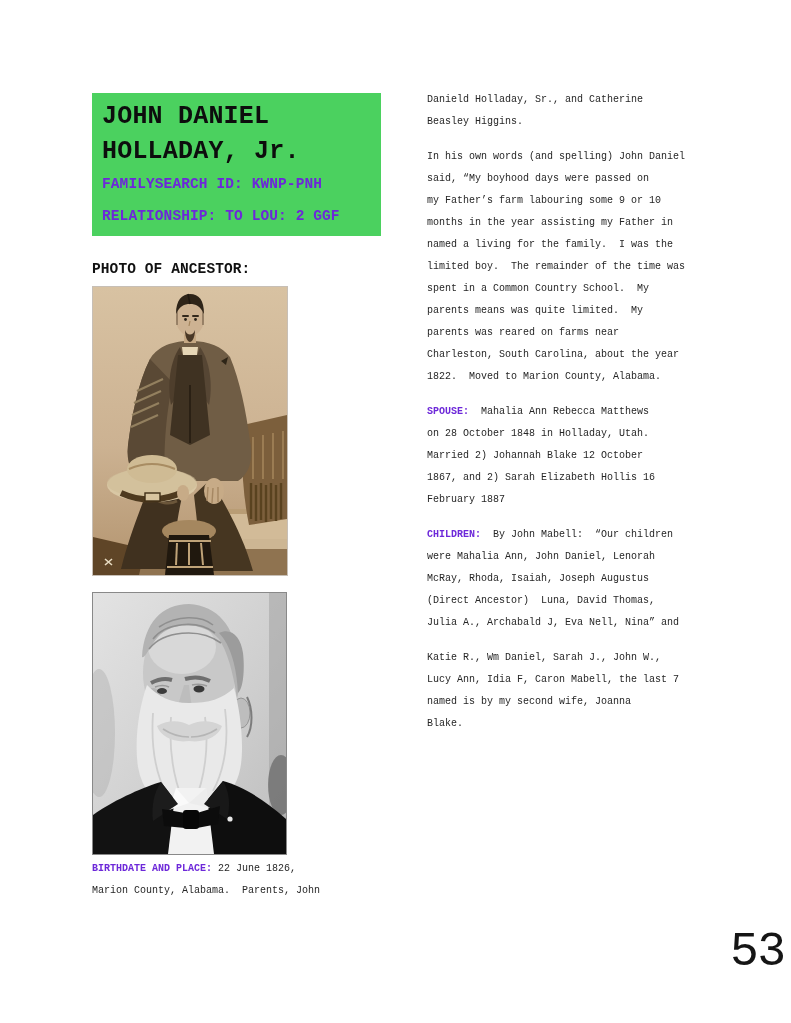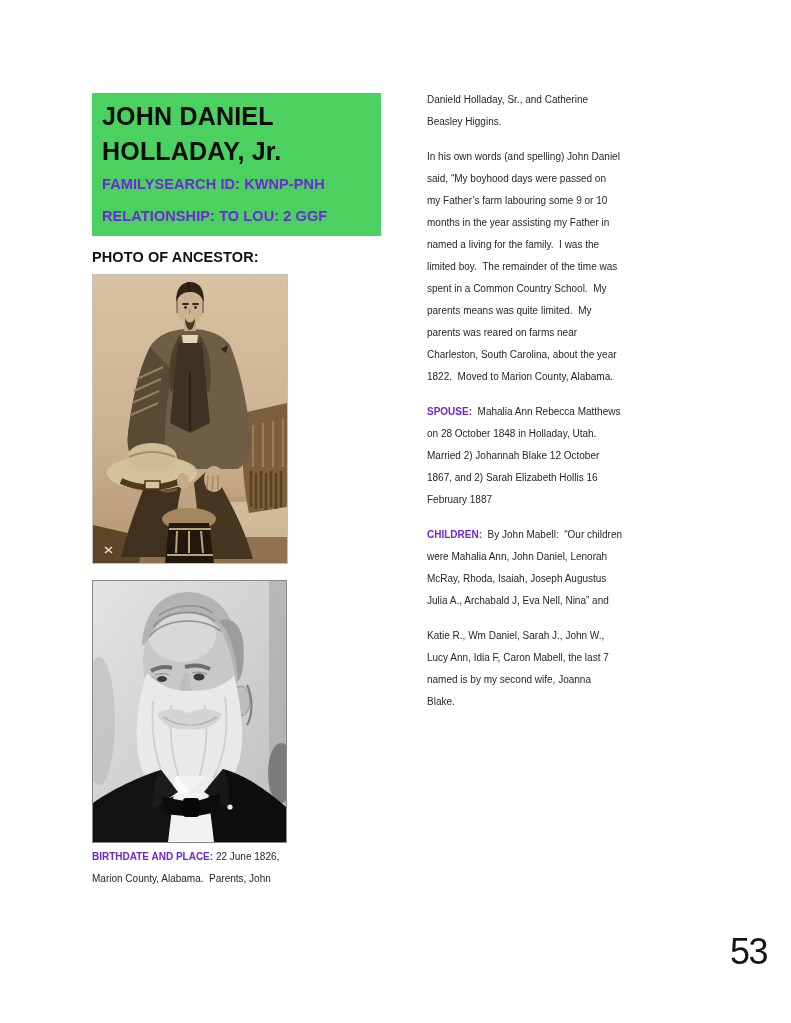--- a/index.html
+++ b/index.html
@@ -5,21 +5,21 @@
   :root{
     --green:#4bd15f;
     --ink:#262626;
     --page-bg:#ffffff;
   }
   html,body{margin:0;padding:0;background:#fff;}
   .page{
     position:relative;
     width:791px;height:1023px;
     background:var(--page-bg);
-    font-family:Liberation Sans, sans-serif;
+    font-family:Liberation Mono, monospace;
     color:var(--ink);
     overflow:hidden;
   }
   .left-col{position:absolute;left:92px;top:93px;width:289px;}
   .right-col{position:absolute;left:427px;top:89px;width:310px;}
 
   .green-box{
     background:var(--green);
     padding:6px 12px 11px 10px;
     box-sizing:border-box;
@@ -30,39 +30,39 @@
     color:#0d0d0d;letter-spacing:0.2px;white-space:pre;
   }
   .name{margin-bottom:6px;}
   .meta-line{
     font-size:14.5px;line-height:18px;font-weight:700;
     color:#111;white-space:pre;letter-spacing:0.1px;
   }
   .meta-line.first{margin-bottom:14px;}
 
   .section-label{
-    margin-top:12px;
+    margin-top:24px;
     font-size:14.5px;line-height:18px;font-weight:700;color:#111;
     white-space:pre;letter-spacing:0.1px;
   }
 
   .photo-frame{display:block;line-height:0;}
   .photo-frame.seated{margin-top:8px;width:196px;border:1px solid rgba(95,72,45,.35);box-sizing:border-box;}
   .photo-frame.portrait{margin-top:16px;width:195px;border:1px solid rgba(40,40,40,.55);box-sizing:border-box;}
   .photo-frame svg{display:block;}
 
   .para{margin:0 0 13px 0;}
   .line{font-size:10px;line-height:22px;white-space:pre;color:var(--ink);}
   .b{font-weight:700;color:#6d28d9;}
 
   .birth-para{margin-top:3px;}
 
   .page-number{
     position:absolute;left:730px;top:933px;
-    font-size:36px;line-height:38px;letter-spacing:-1.5px;color:#151515;
+    font-size:48px;line-height:38px;letter-spacing:-1.5px;color:#151515;
   }
 </style>
 </head>
 <body>
 
 <div class="page">
 
   <div class="left-col">
 
     <div class="green-box">
@@ -276,20 +276,21 @@
           <div class="line">1867, and 2) Sarah Elizabeth Hollis 16</div>
           <div class="line">February 1887</div>
         </div>
     </div>
 
     <div class="para">
       <div class="line"><span class="b">CHILDREN:</span><span>  By John Mabell:  “Our children</span></div>
       <div>
           <div class="line">were Mahalia Ann, John Daniel, Lenorah</div>
           <div class="line">McRay, Rhoda, Isaiah, Joseph Augustus</div>
+          <div class="line">(Direct Ancestor)  Luna, David Thomas,</div>
           <div class="line">Julia A., Archabald J, Eva Nell, Nina” and</div>
         </div>
     </div>
 
     <div class="para">
         <div class="line">Katie R., Wm Daniel, Sarah J., John W.,</div>
         <div class="line">Lucy Ann, Idia F, Caron Mabell, the last 7</div>
         <div class="line">named is by my second wife, Joanna</div>
         <div class="line">Blake.</div>
       </div>

